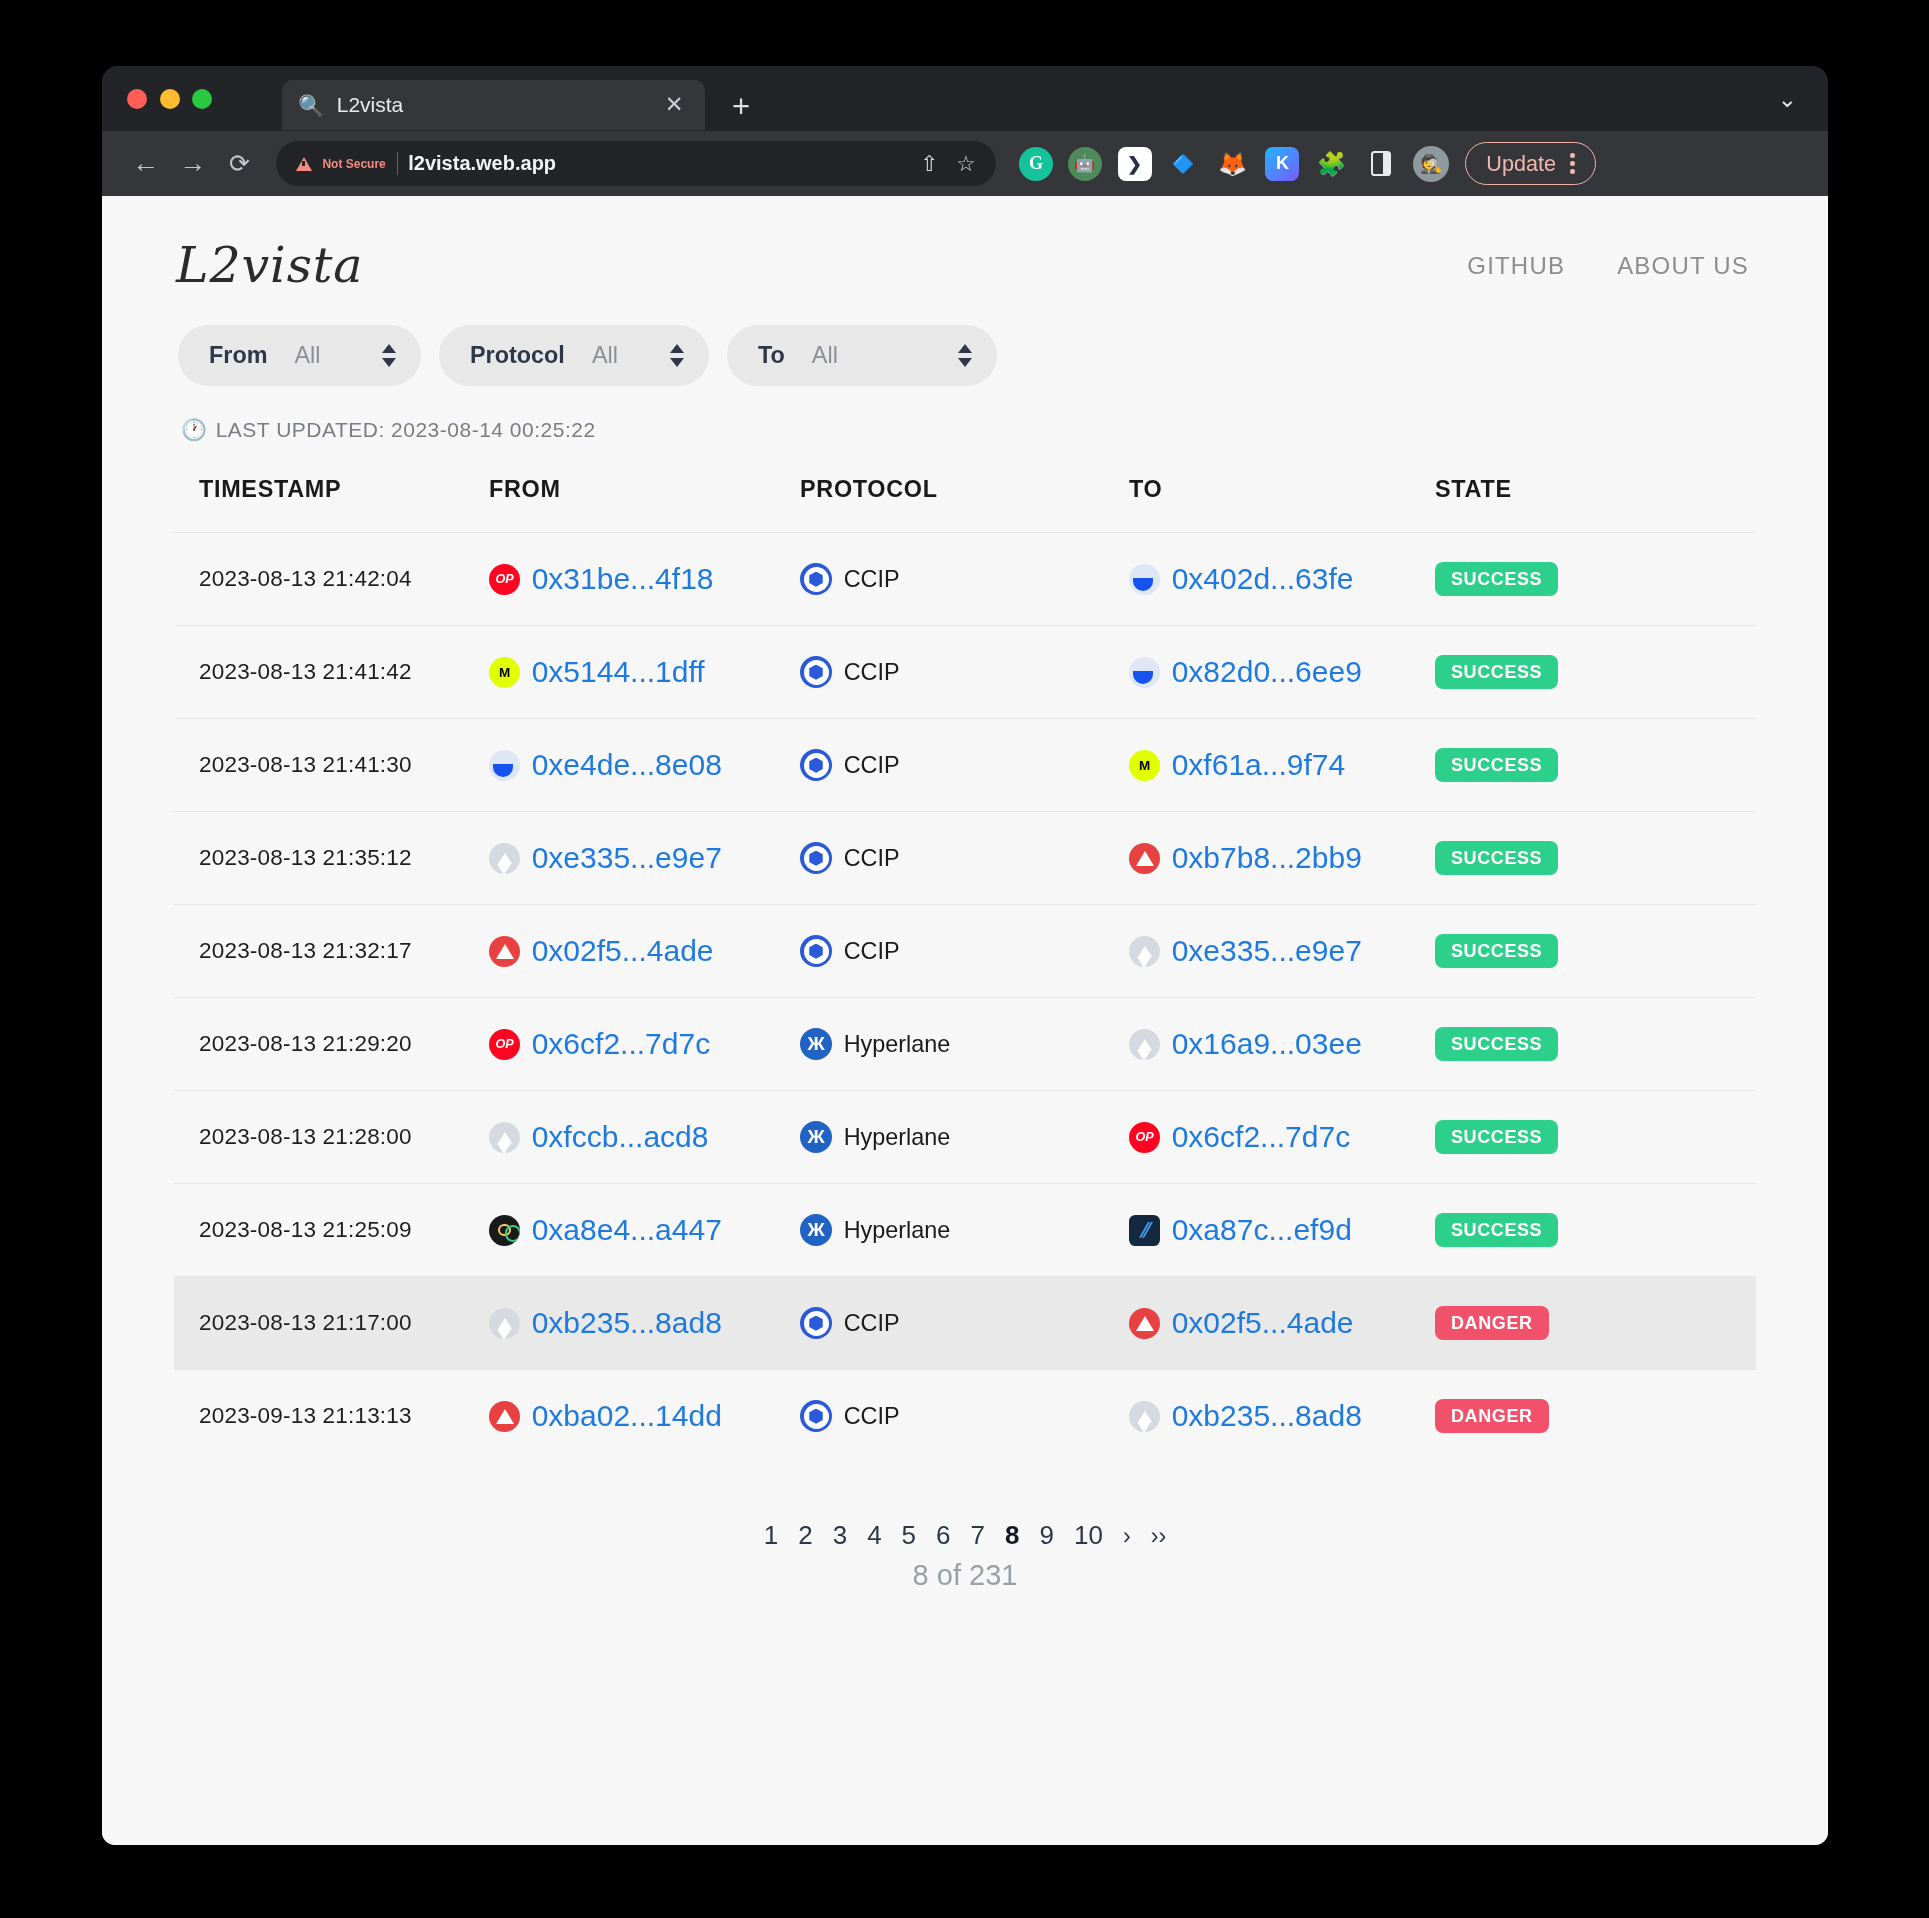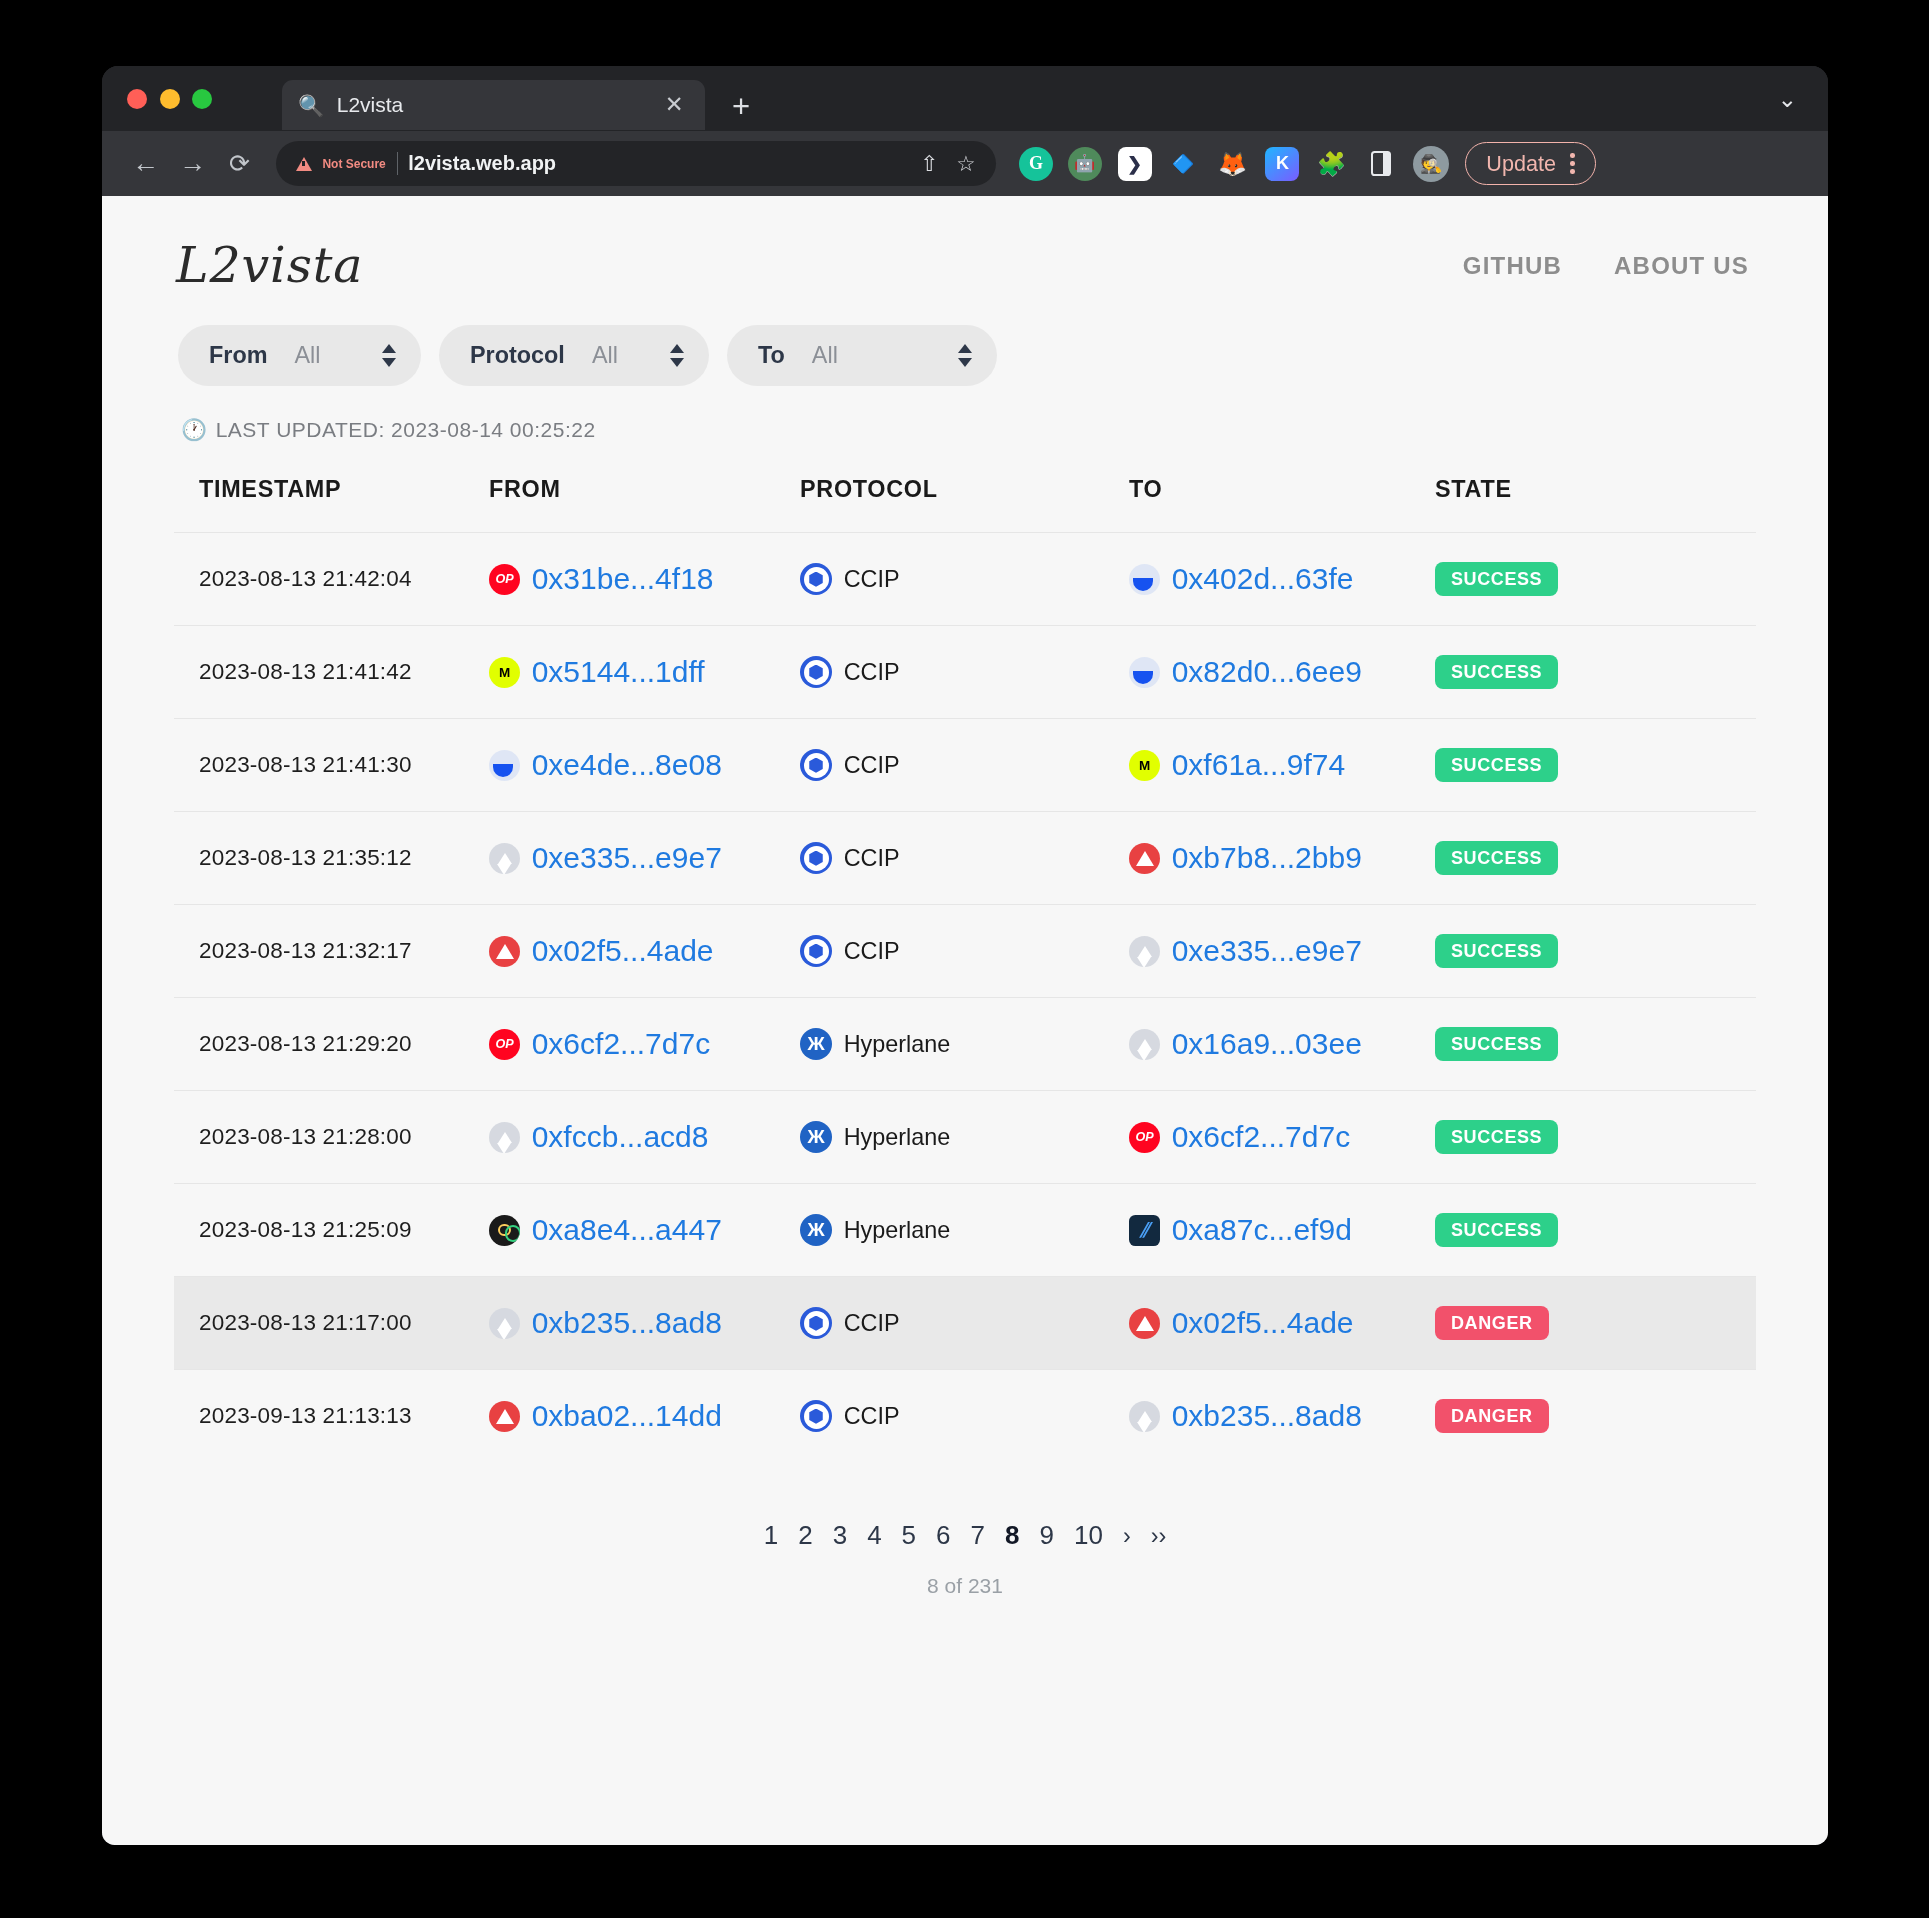--- a/index.html
+++ b/index.html
@@ -97,21 +97,21 @@
   }
   .site-header{
     display:flex; align-items:center; justify-content:space-between;
     padding:41px 79px 0 74px;
   }
   .logo{
     font-family:"DejaVu Serif", serif;
     font-style:italic; font-size:49px; color:#2b2b2b; letter-spacing:0.9px;
   }
   .site-nav{ display:flex; gap:52px; }
-  .nav-link{ color:#8d8d8d; font-size:24px; letter-spacing:1.2px;font-weight:bold; }
+  .nav-link{ color:#8d8d8d; font-size:24px; letter-spacing:1.2px; }
 
   .search-wrap{
     margin:49px 76px 0 76px;
     height:94px;
     background:#e7e7e7;
     border:2.7px solid #e36ee0;
     border-radius:49px;
     display:flex; align-items:center; padding:0 38px;
   }
   .search-placeholder{ color:#3c3c3c; font-size:25px; flex:1; }
@@ -195,21 +195,21 @@
     color:#fff; font-size:18px; font-weight:bold; letter-spacing:0.6px;
   }
   .badge.success{ background:#2dd08a; }
   .badge.danger{ background:#f2516b; }
 
   .pagination{ margin-top:58px; text-align:center; }
   .pages{ display:inline-flex; align-items:baseline; gap:20px; }
   .pg{ color:#2d3748; font-size:26px; }
   .pg.active{ font-weight:bold; color:#121826; }
   .pg.arrow{ font-size:23.4px; }
-  .page-count{ margin-top:23px; color:#9aa0a6; font-size:21px; }
+  .page-count{ margin-top:8px; color:#9aa0a6; font-size:29px; }
 </style>
 </head>
 <body>
 
 <div class="browser-window">
 
   <div class="tab-strip">
     <div class="traffic">
       <span class="dot red"></span>
       <span class="dot yellow"></span>

